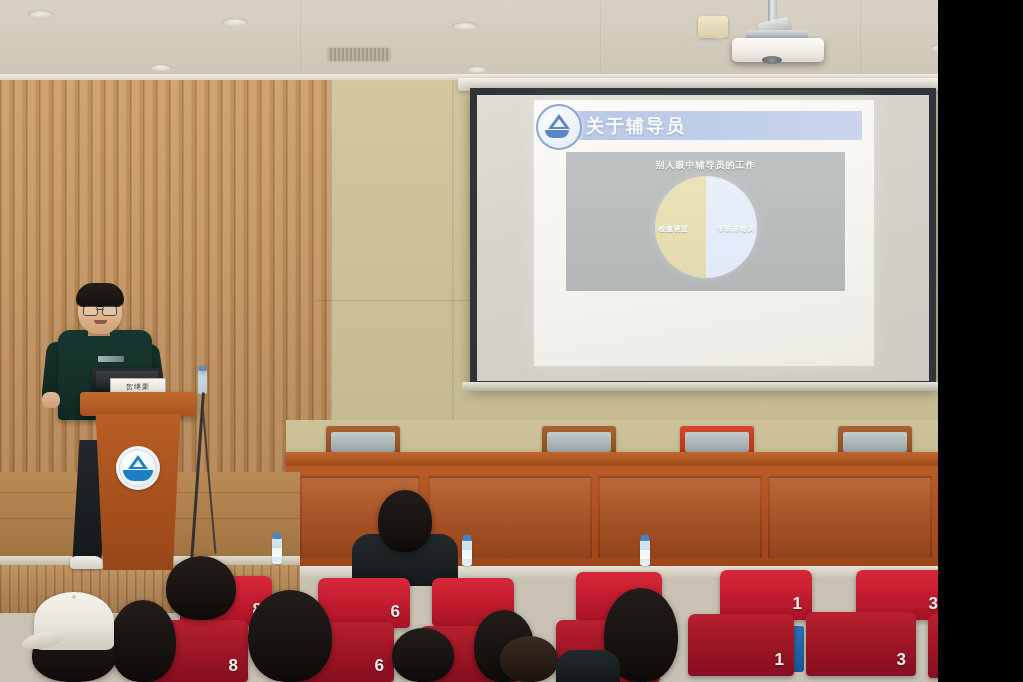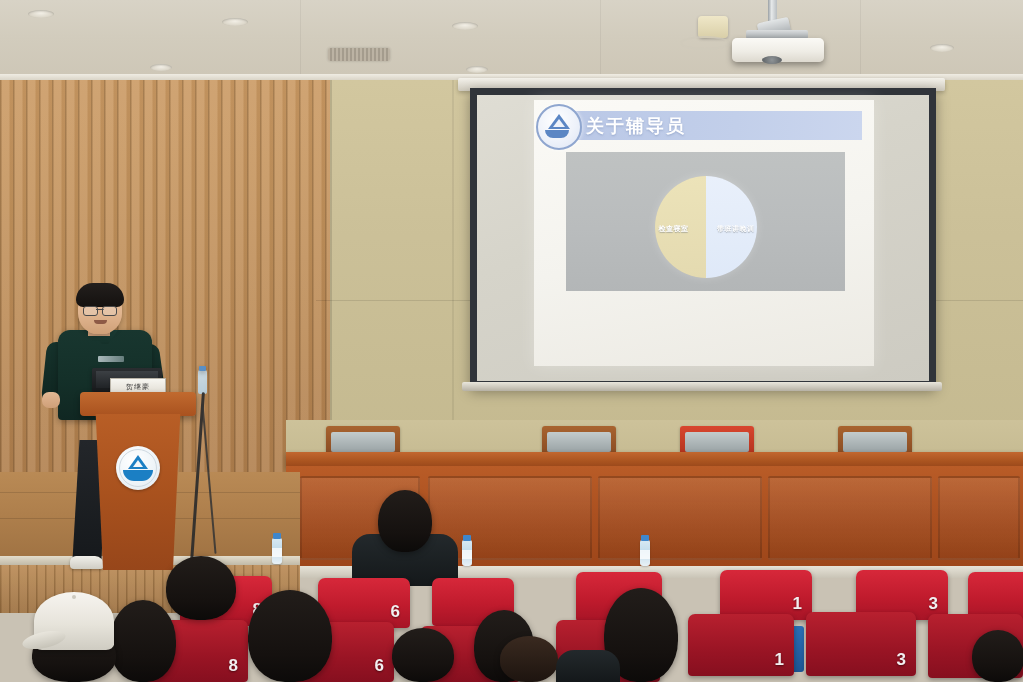--- a/index.html
+++ b/index.html
@@ -1,18 +1,18 @@
 <!DOCTYPE html>
 <html><head>
 <meta charset="utf-8">
 <style>
   html,body{margin:0;padding:0;background:#000;}
   body{font-family:"Liberation Sans","DejaVu Sans",sans-serif;}
 
-  #scene{position:relative;width:1023px;height:682px;overflow:hidden;background:#c9c2b4;}
+  #scene{position:relative;width:938px;height:682px;overflow:hidden;background:#c9c2b4;}
 
   
   .ceiling{position:absolute;left:0;top:0;width:1023px;height:82px;
     background:linear-gradient(180deg,#d8d3c6 0%,#d2ccbd 45%,#cdc6b6 100%);}
   .ceiling-seam{position:absolute;top:0;width:1px;height:82px;background:rgba(0,0,0,.05);}
   .c-light{position:absolute;border-radius:50%;
     background:radial-gradient(ellipse at 50% 40%,#f2efe6 0%,#ddd8cb 60%,#c8c2b3 100%);
     box-shadow:0 1px 2px rgba(0,0,0,.18) inset;}
   .c-vent{position:absolute;border-radius:2px;
     background:repeating-linear-gradient(90deg,#b9b0a0 0px,#b9b0a0 2px,#9d9486 2px,#9d9486 4px);
@@ -279,20 +279,21 @@
   <div class="slide">
     <div class="slide-titlebar"></div>
     <div class="slide-logo">
       <div class="tri"></div>
         <div class="tri-in"></div>
         <div class="wave"></div>
     </div>
     <div class="slide-title">关于辅导员</div>
 
     <div class="chart-panel">
+      <div class="chart-title">别人眼中辅导员的工作</div>
       <div class="pie">
         <div class="pie-l"></div>
         <div class="pie-r"></div>
         <div class="pie-lbl l">检查寝室</div>
         <div class="pie-lbl r">带班讲晚训</div>
       </div>
     </div>
   </div>
 
   <div class="stage-wallband"></div>

